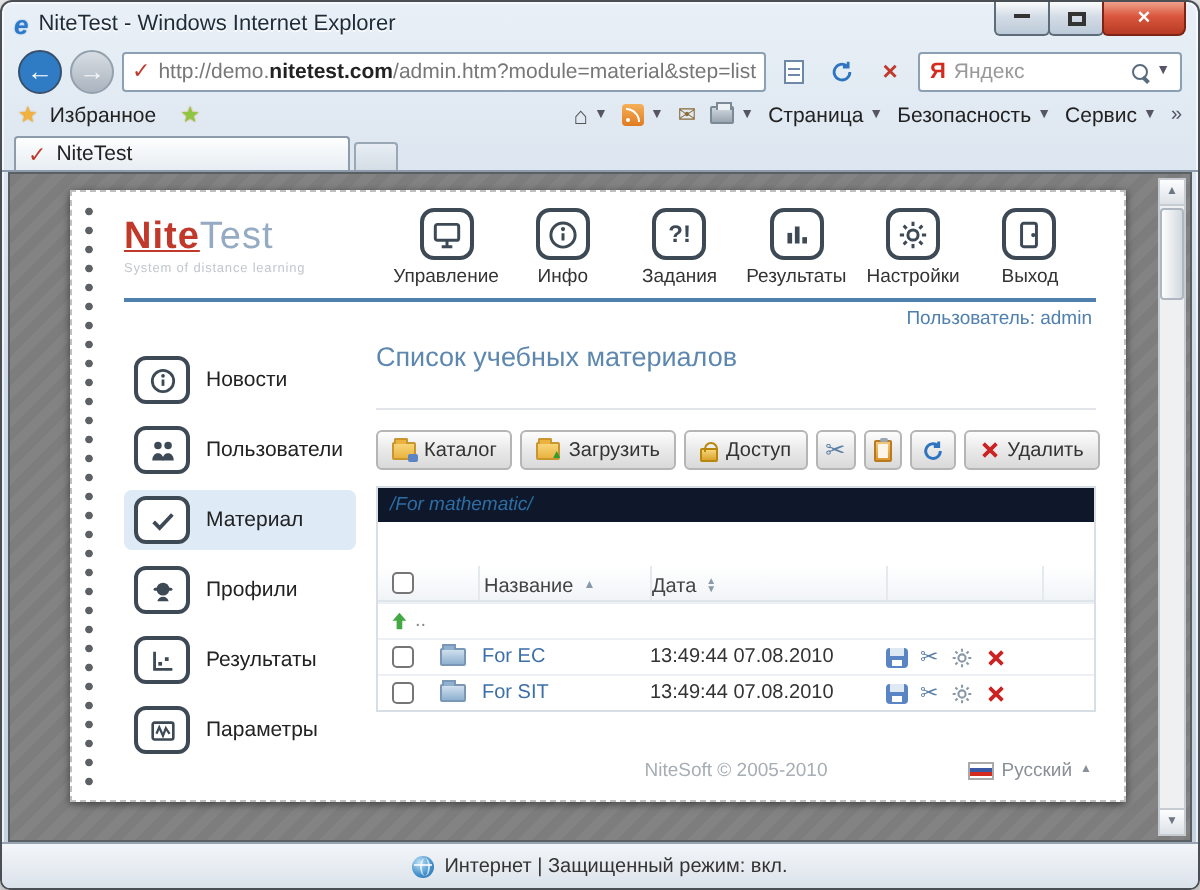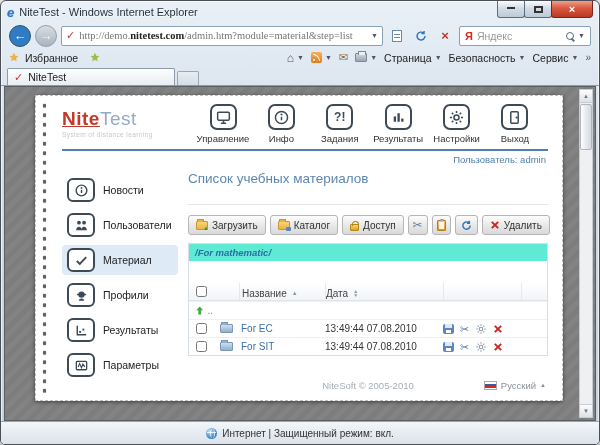--- a/index.html
+++ b/index.html
@@ -22,21 +22,21 @@
   .glyph-min{width:8px;height:3px;border-bottom:2px solid #333;margin-top:-4px;}
   .glyph-max{width:9px;height:7px;border:2px solid #333;}
   
   .addressbar{height:25px;display:flex;align-items:center;padding:0 8px;gap:4px;}
   .nav-circle{width:22px;height:22px;border-radius:50%;display:flex;align-items:center;justify-content:center;
     color:#fff;font-size:13px;line-height:13px;border:1px solid #38506b;}
   .nav-back{background:radial-gradient(circle at 35% 30%,#8fc3f2,#2f7cc4 60%,#1a5globala8 100%);background-color:#2f7cc4;}
   .nav-fwd{background:linear-gradient(#d7dde3,#aab4bf);color:#f8f8f8;border-color:#93a0ad;}
   .url-field{flex:1;height:20px;background:#fff;border:1px solid #8ba0b5;border-radius:2px;display:flex;align-items:center;padding:0 4px;gap:4px;overflow:hidden;white-space:nowrap;}
   .favicon{color:#c0392b;font-size:11px;font-weight:bold;}
-  .url-text{font-size:10.5px;color:#777;font-family:Liberation Serif, serif;}
+  .url-text{font-size:10.5px;color:#777;}
   .url-text b{color:#222;}
   .dd-arrow{font-size:7px;color:#556;margin-left:auto;}
   .mini-btn{width:20px;height:20px;border:1px solid transparent;border-radius:2px;display:flex;align-items:center;justify-content:center;background:transparent;}
   .page-glyph{width:10px;height:12px;border:1px solid #6f87a8;background:#fff;position:relative;}
   .page-glyph::after{content:"";position:absolute;left:1px;top:3px;width:6px;height:1px;background:#6f87a8;box-shadow:0 3px 0 #6f87a8;}
   .stop-x{color:#c0392b;font-weight:bold;font-size:13px;}
   .search-field{width:132px;height:20px;background:#fff;border:1px solid #8ba0b5;border-radius:2px;display:flex;align-items:center;padding:0 5px;gap:4px;}
   .ya{color:#d52b1e;font-weight:bold;font-size:11px;}
   .search-text{font-size:10.5px;color:#999;flex:1;}
   .mag{width:8px;height:8px;position:relative;}
@@ -109,21 +109,21 @@
   .folder .up-mark{position:absolute;right:-2px;bottom:-2px;font-size:6px;color:#2f9e2f;line-height:6px;}
   .folder .cat-mark{position:absolute;right:-2px;bottom:-2px;width:5px;height:4px;background:#5b84c4;border-radius:1px;}
   .lock{width:9px;height:7px;background:linear-gradient(#f7d57a,#d9a22e);border:1px solid #b8860b;border-radius:1px;position:relative;margin-top:4px;}
   .lock::before{content:"";position:absolute;left:1px;top:-4px;width:5px;height:4px;border:1.5px solid #b8860b;border-bottom:none;border-radius:4px 4px 0 0;}
   .scissors{color:#5b7fa6;font-size:12px;line-height:12px;}
   .clipboard{width:9px;height:11px;background:linear-gradient(#f3c77e,#e0962f);border:1px solid #b87a1e;border-radius:1px;position:relative;}
   .clipboard::before{content:"";position:absolute;left:1px;top:1px;right:1px;bottom:1px;background:#fdf6e8;}
   .clipboard::after{content:"";position:absolute;left:2px;top:-2px;width:4px;height:2px;background:#9aa6b2;border-radius:1px;}
   
   .mat-table{margin-top:8px;border:1px solid #d7dee6;font-size:10px;}
-  .path-bar{background:#5eead4;color:#2e6da4;font-weight:bold;font-style:italic;padding:3px 6px;font-size:9.5px;}
+  .path-bar{background:#0f172a;color:#2e6da4;font-weight:normal;font-style:italic;padding:3px 6px;font-size:9.5px;}
   .t-row{display:flex;align-items:center;min-height:18px;background:#fff;border-top:1px solid #edf1f5;}
   .t-head{background:linear-gradient(#ffffff,#f1f4f7);border-top:none;border-bottom:1px solid #dfe5ea;color:#444;margin-top:22px;}
   .c-check{width:24px;display:flex;justify-content:center;align-items:center;}
   .c-icon{width:26px;display:flex;justify-content:center;align-items:center;}
   .c-name{flex:1;display:flex;align-items:center;gap:3px;padding-left:2px;}
   .c-date{width:118px;display:flex;align-items:center;gap:3px;}
   .c-actions{width:78px;display:flex;align-items:center;gap:6px;}
   .c-tail{width:26px;}
   .t-head .c-name,.t-head .c-date{border-left:1px solid #e4e9ee;align-self:stretch;padding-top:3px;}
   .t-head .c-actions,.t-head .c-tail{border-left:1px solid #e4e9ee;align-self:stretch;}
@@ -404,29 +404,29 @@
               <span class="side-label">Параметры</span>
             </div>
           </div>
 
           <div class="main">
             <h1 class="page-title">Список учебных материалов</h1>
 
             <div class="toolbar">
               <button class="tb-btn">
                 <span class="folder">
-                    <span class="up-mark">▲</span>
-                  </span>
-                <span>Загрузить</span>
+                    <span class="cat-mark"></span>
+                  </span>
+                <span>Каталог</span>
               </button>
               <button class="tb-btn">
                 <span class="folder">
-                    <span class="cat-mark"></span>
-                  </span>
-                <span>Каталог</span>
+                    <span class="up-mark">▲</span>
+                  </span>
+                <span>Загрузить</span>
               </button>
               <button class="tb-btn">
                 <span class="lock"></span>
                 <span>Доступ</span>
               </button>
               <button class="tb-btn iconic">
                   <span class="scissors">✂</span>
                 </button>
               <button class="tb-btn iconic">
                   <span class="clipboard"></span>

